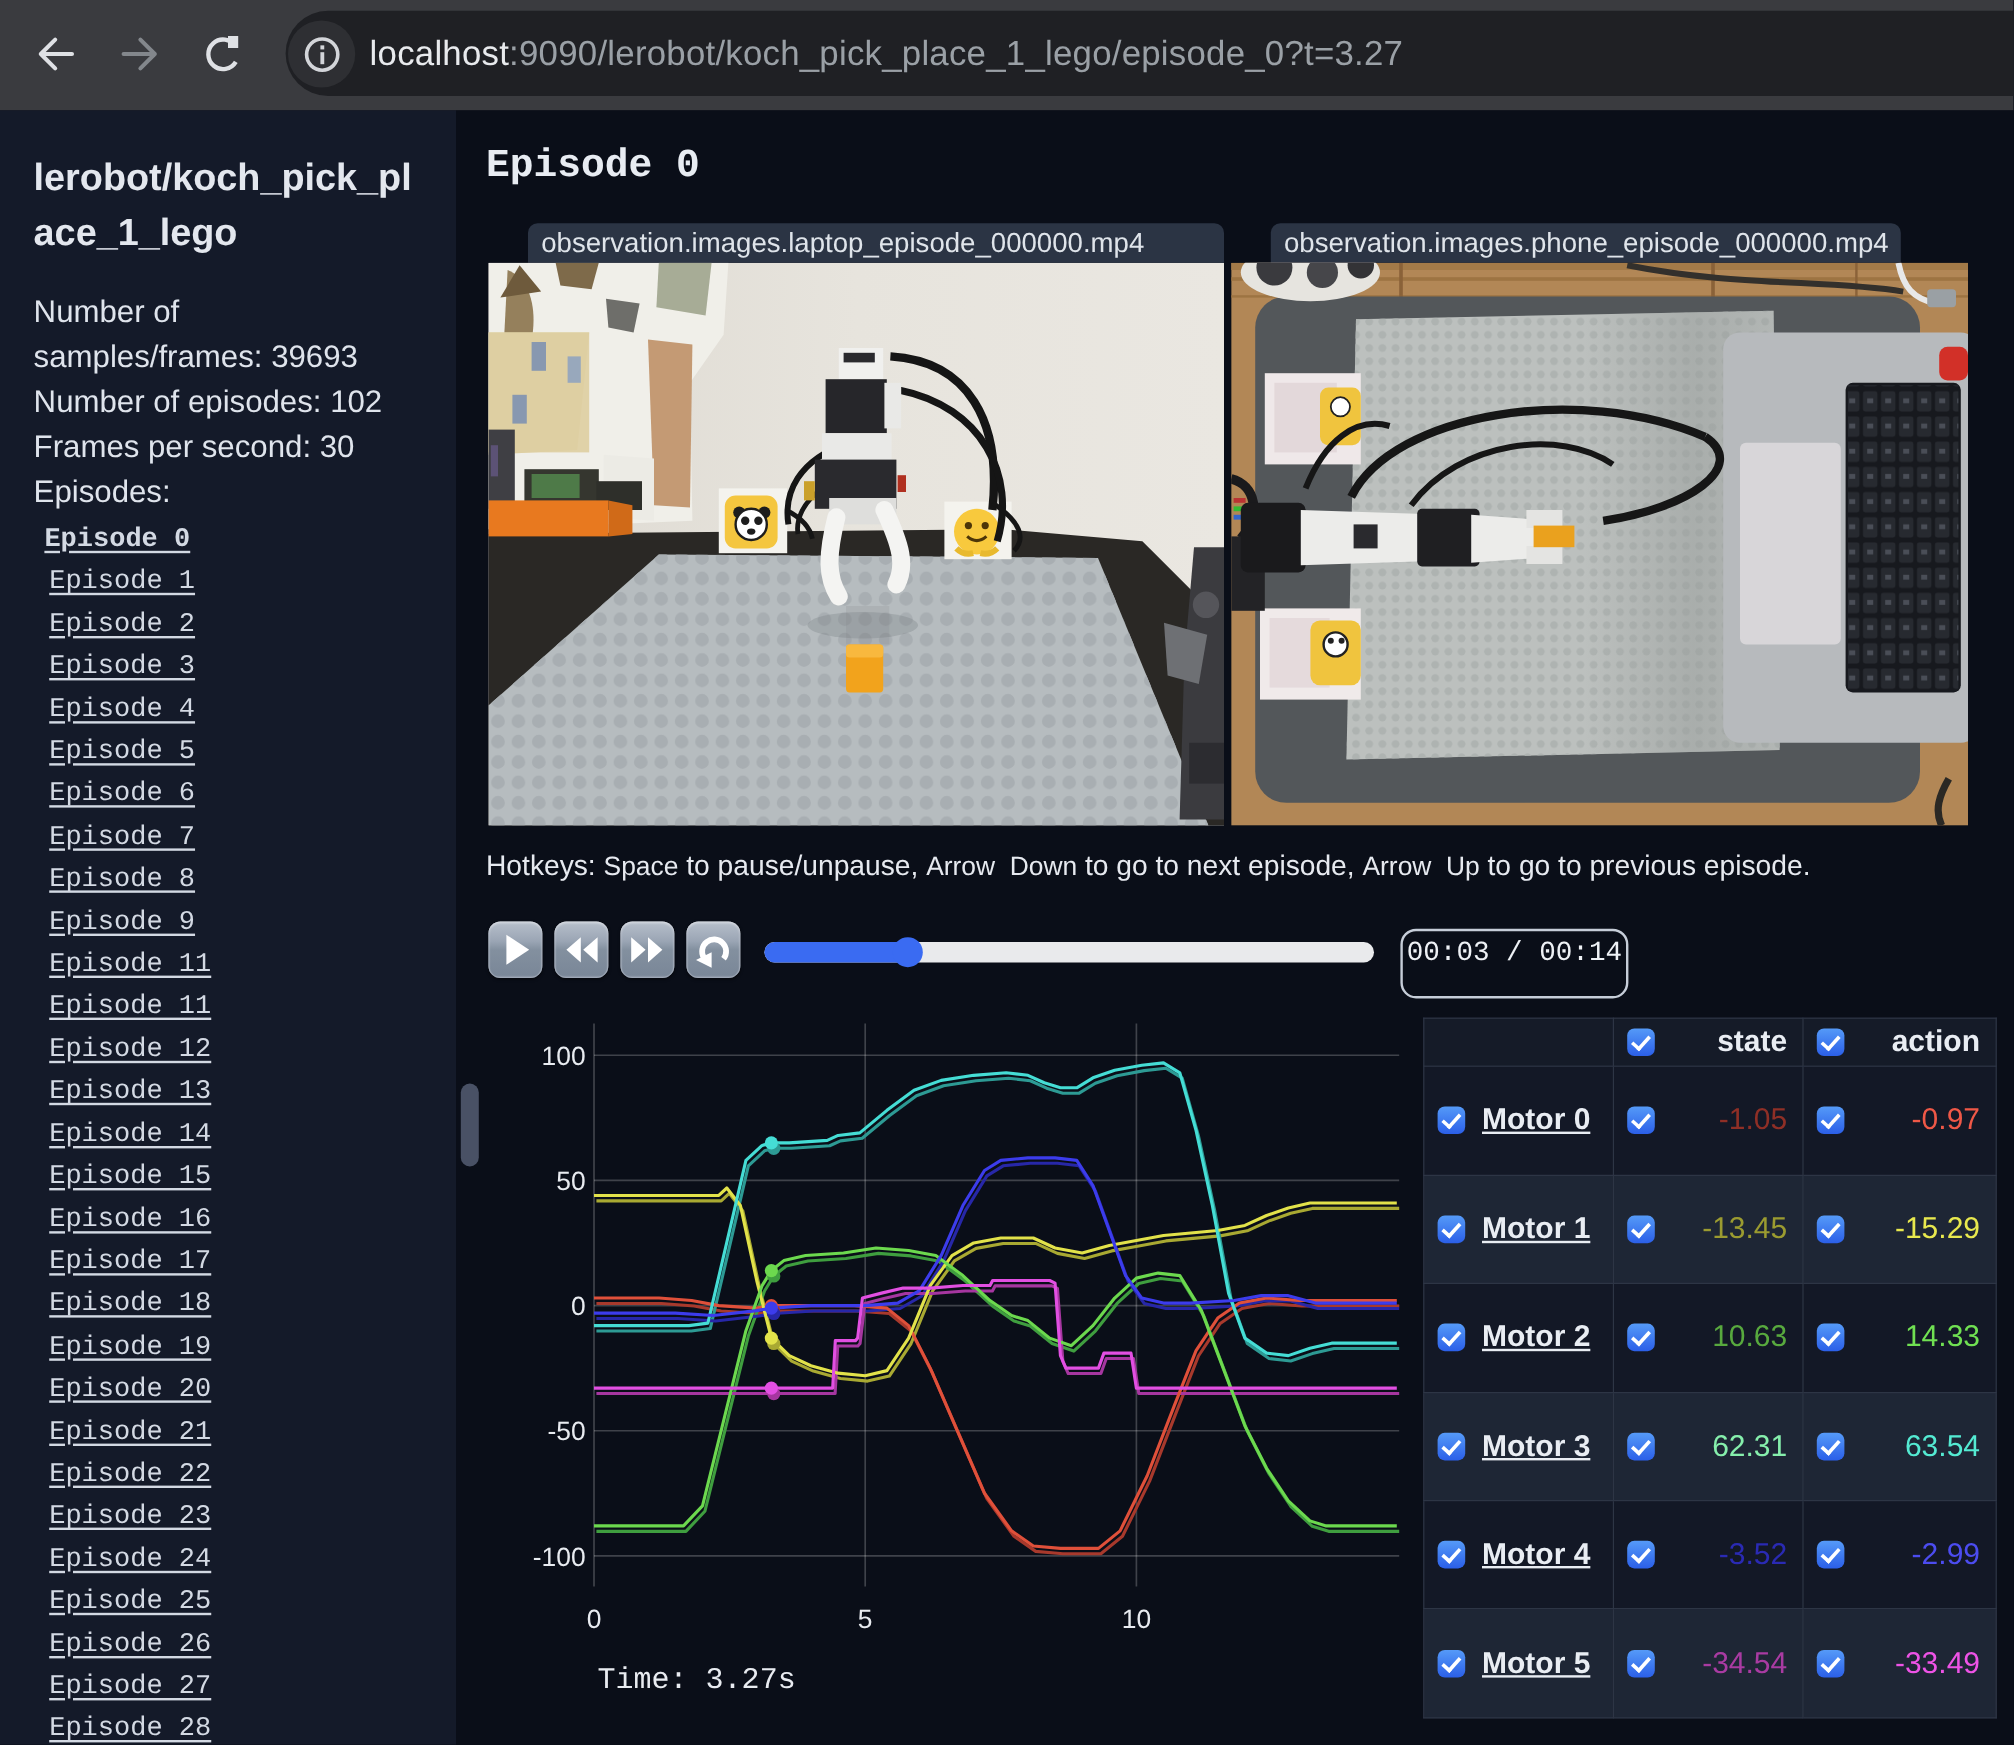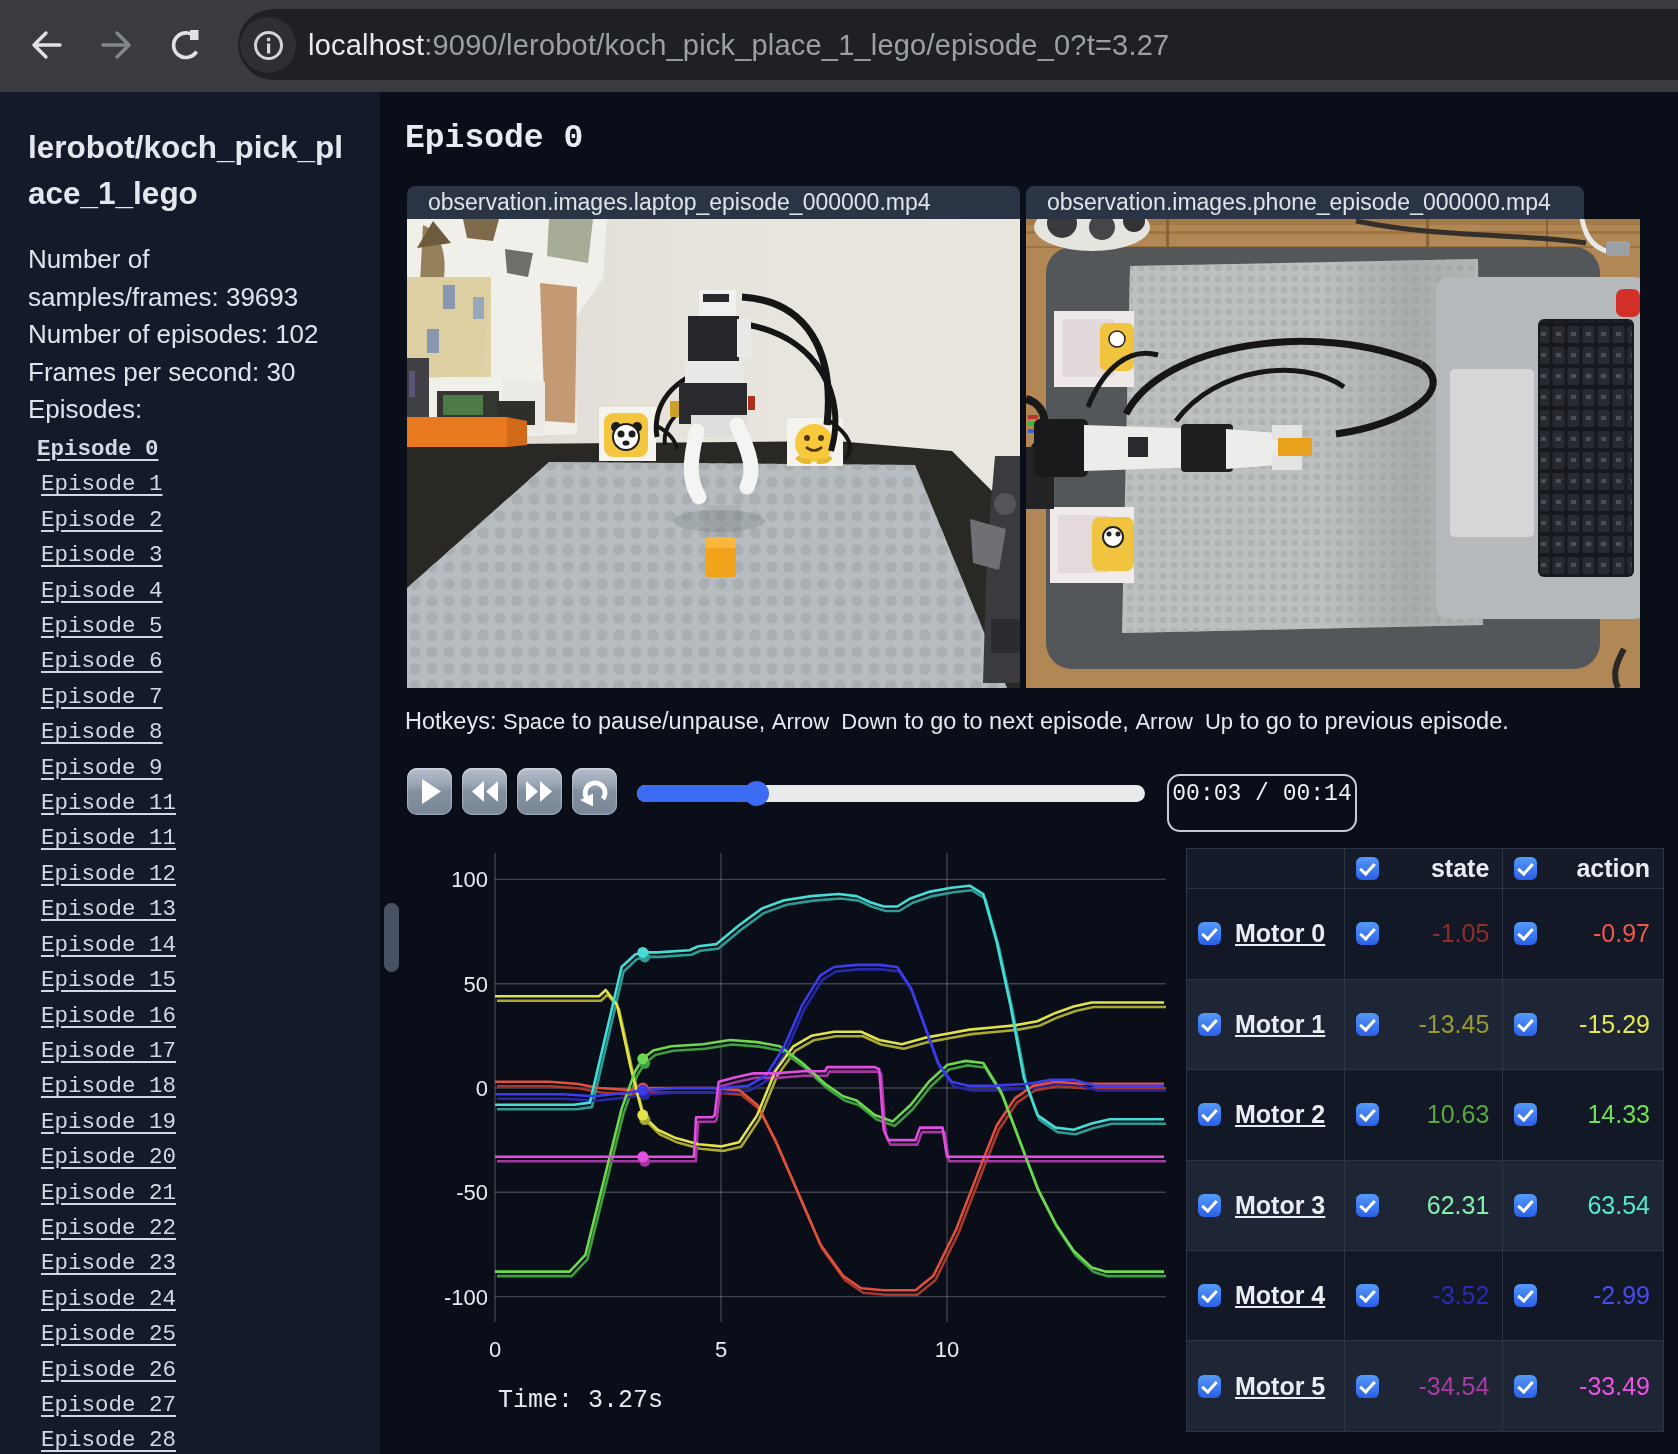--- a/index.html
+++ b/index.html
@@ -19,21 +19,21 @@
   #sbtitle { position:absolute; left:28px; top:124px; font-size:31.5px; font-weight:bold; line-height:46px; color:#e3e7ee; }
   #sbinfo { position:absolute; left:28px; top:241px; font-size:26px; line-height:37.5px; color:#dfe4ec; }
   #eplist { position:absolute; left:41px; top:432px; font-family:"Liberation Mono", monospace; font-size:22.5px; line-height:35.4px; color:#d3d9e3; }
   #eplist div { text-decoration:underline; text-underline-offset:4px; }
   #eplist .cur { font-weight:bold; margin-left:-4px; }
 
   
   #main { position:absolute; left:380px; top:92px; width:1298px; height:1362px; background:#0a0e18; }
   h1.ep { position:absolute; left:405px; top:120px; font-family:"Liberation Mono", monospace; font-weight:bold; font-size:33px; color:#e8ecf2; }
   .vid { position:absolute; top:186px; }
-  .vid .cap { height:33px; background:#2b3444; border-radius:8px 8px 0 0; color:#dfe4ea; font-size:23px; line-height:33px; padding-left:21px; white-space:nowrap; overflow:hidden; }
+  .vid .cap { height:33px; background:#2b3444; border-radius:8px 8px 0 0; color:#dfe4ea; font-size:23px; line-height:33px; padding-left:11px; white-space:nowrap; overflow:hidden;margin-left:33px; }
   #vid1 { left:407px; width:613px; }
   #vid2 { left:1026px; width:558px; }
   #hotkeys { position:absolute; left:405px; top:708px; font-size:23.5px; color:#e6e9ef; }
   #hotkeys .mono { font-size:22px; }
 
   
   .btn { position:absolute; top:768px; width:45px; height:47px; border-radius:10px;
          background:linear-gradient(180deg,#b7bfcb 0%,#9aa5b4 35%,#83909f 50%,#7a8798 95%,#98a1b0 100%);
          box-shadow: inset 0 1px 2px rgba(255,255,255,.65), inset 0 0 0 1px rgba(160,170,185,.55), 0 1px 2px rgba(0,0,0,.4); }
   #track { position:absolute; left:637px; top:785px; width:508px; height:17px; border-radius:9px; background:#e9eaec; }

